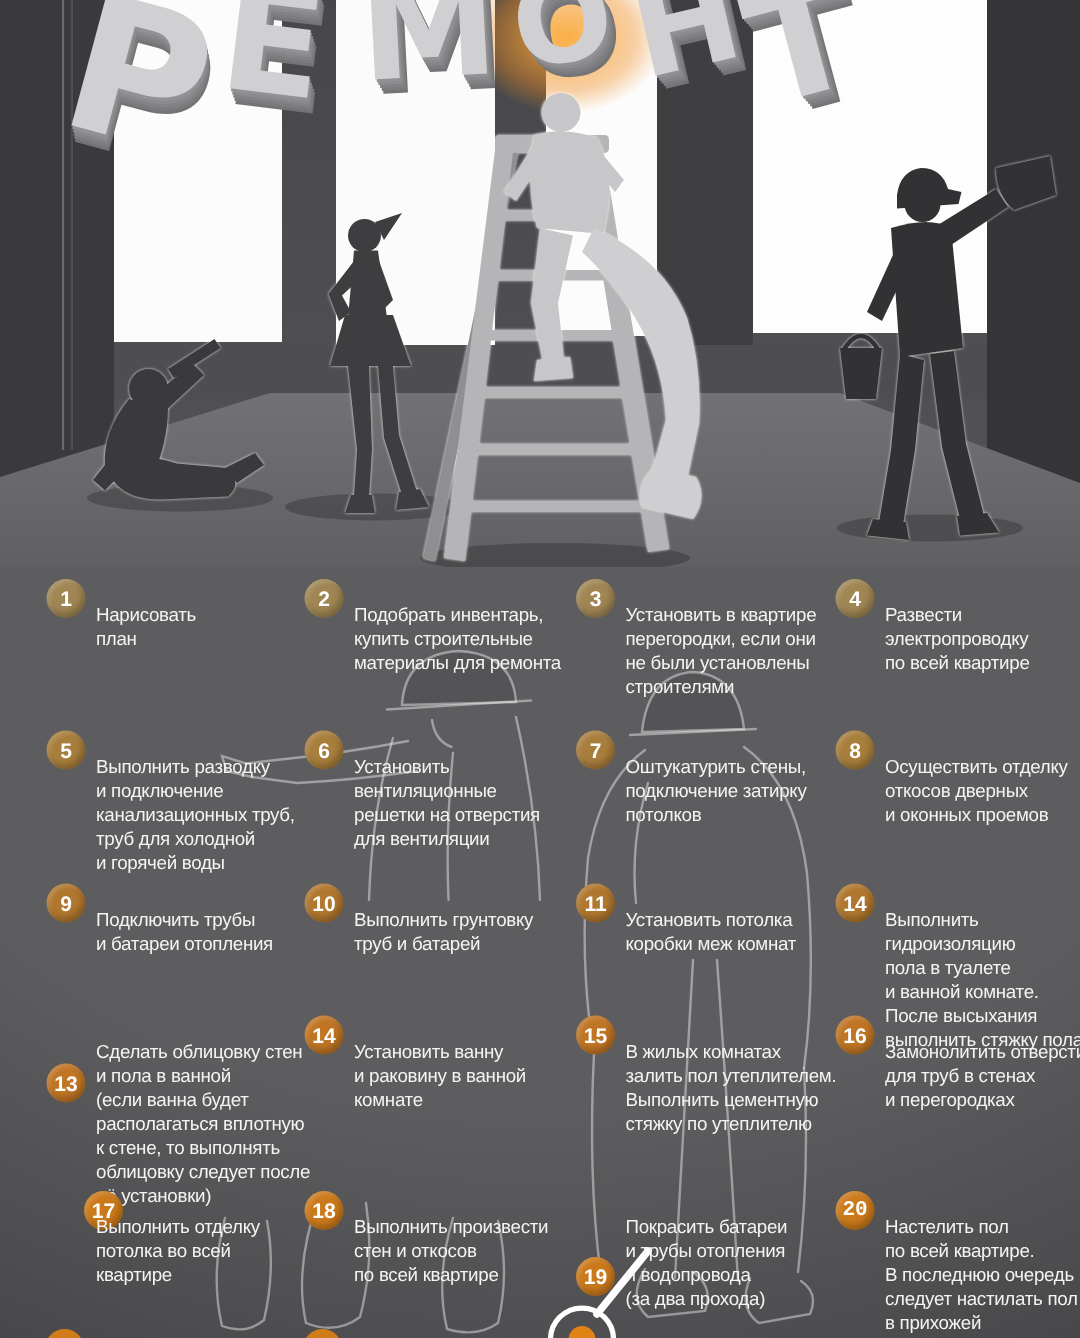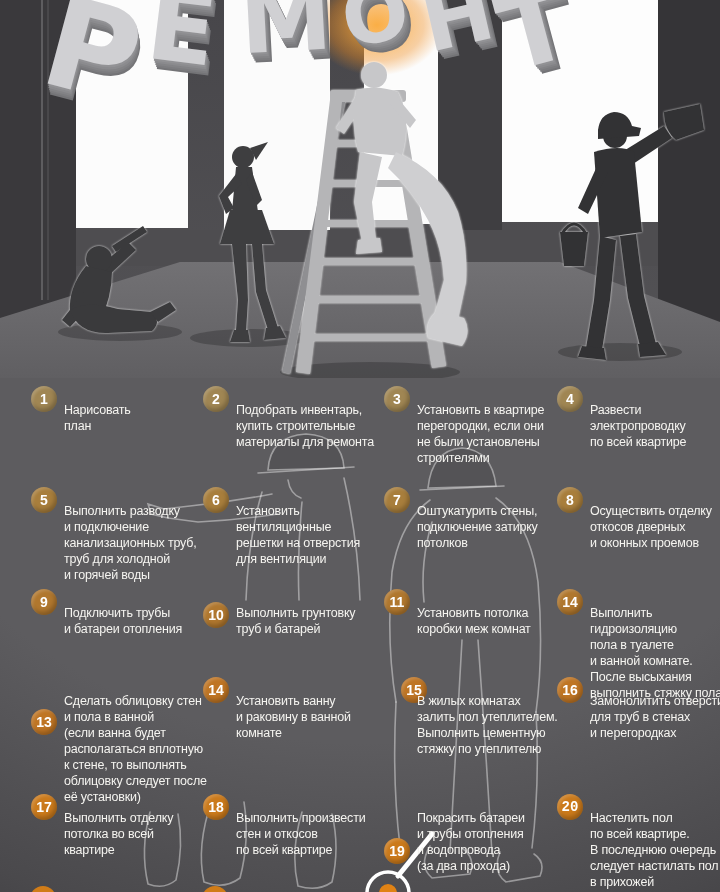--- a/index.html
+++ b/index.html
@@ -256,21 +256,21 @@
         <div class="step-text">Осуществить отделку
 откосов дверных
 и оконных проемов</div>
       </div>
       <div class="step" style="left: 31px; top: 589px;">
         <div class="badge" style="background: rgb(176, 119, 46);">9</div>
         <div class="step-text">Подключить трубы
 и батареи отопления</div>
       </div>
       <div class="step" style="left: 203px; top: 589px;">
-        <div class="badge" style="background: rgb(176, 119, 46); margin-top: 13px;">10</div>
+        <div class="badge" style="background: rgb(176, 119, 46);">10</div>
         <div class="step-text">Выполнить грунтовку
 труб и батарей</div>
       </div>
       <div class="step" style="left: 384px; top: 589px;">
         <div class="badge" style="background: rgb(176, 119, 46);">11</div>
         <div class="step-text">Установить потолка
 коробки меж комнат</div>
       </div>
       <div class="step" style="left: 557px; top: 589px;">
         <div class="badge" style="background: rgb(176, 119, 46);">14</div>
@@ -291,34 +291,34 @@
 облицовку следует после
 её установки)</div>
       </div>
       <div class="step" style="left: 203px; top: 677px;">
         <div class="badge" style="background: rgb(191, 117, 36);">14</div>
         <div class="step-text">Установить ванну
 и раковину в ванной
 комнате</div>
       </div>
       <div class="step" style="left: 384px; top: 677px;">
-        <div class="badge" style="background: rgb(191, 117, 36); margin-left: 17px;">15</div>
+        <div class="badge" style="background: rgb(191, 117, 36);">15</div>
         <div class="step-text">В жилых комнатах
 залить пол утеплителем.
 Выполнить цементную
 стяжку по утеплителю</div>
       </div>
       <div class="step" style="left: 557px; top: 677px;">
         <div class="badge" style="background: rgb(191, 117, 36);">16</div>
         <div class="step-text">Замонолитить отверстия
 для труб в стенах
 и перегородках</div>
       </div>
       <div class="step" style="left: 31px; top: 794px;">
-        <div class="badge" style="background: rgb(203, 122, 27);">17</div>
+        <div class="badge" style="background: rgb(203, 122, 27); margin-left: 25px;">17</div>
         <div class="step-text">Выполнить отделку
 потолка во всей
 квартире</div>
       </div>
       <div class="step" style="left: 203px; top: 794px;">
         <div class="badge" style="background: rgb(203, 122, 27);">18</div>
         <div class="step-text">Выполнить произвести
 стен и откосов
 по всей квартире</div>
       </div>

